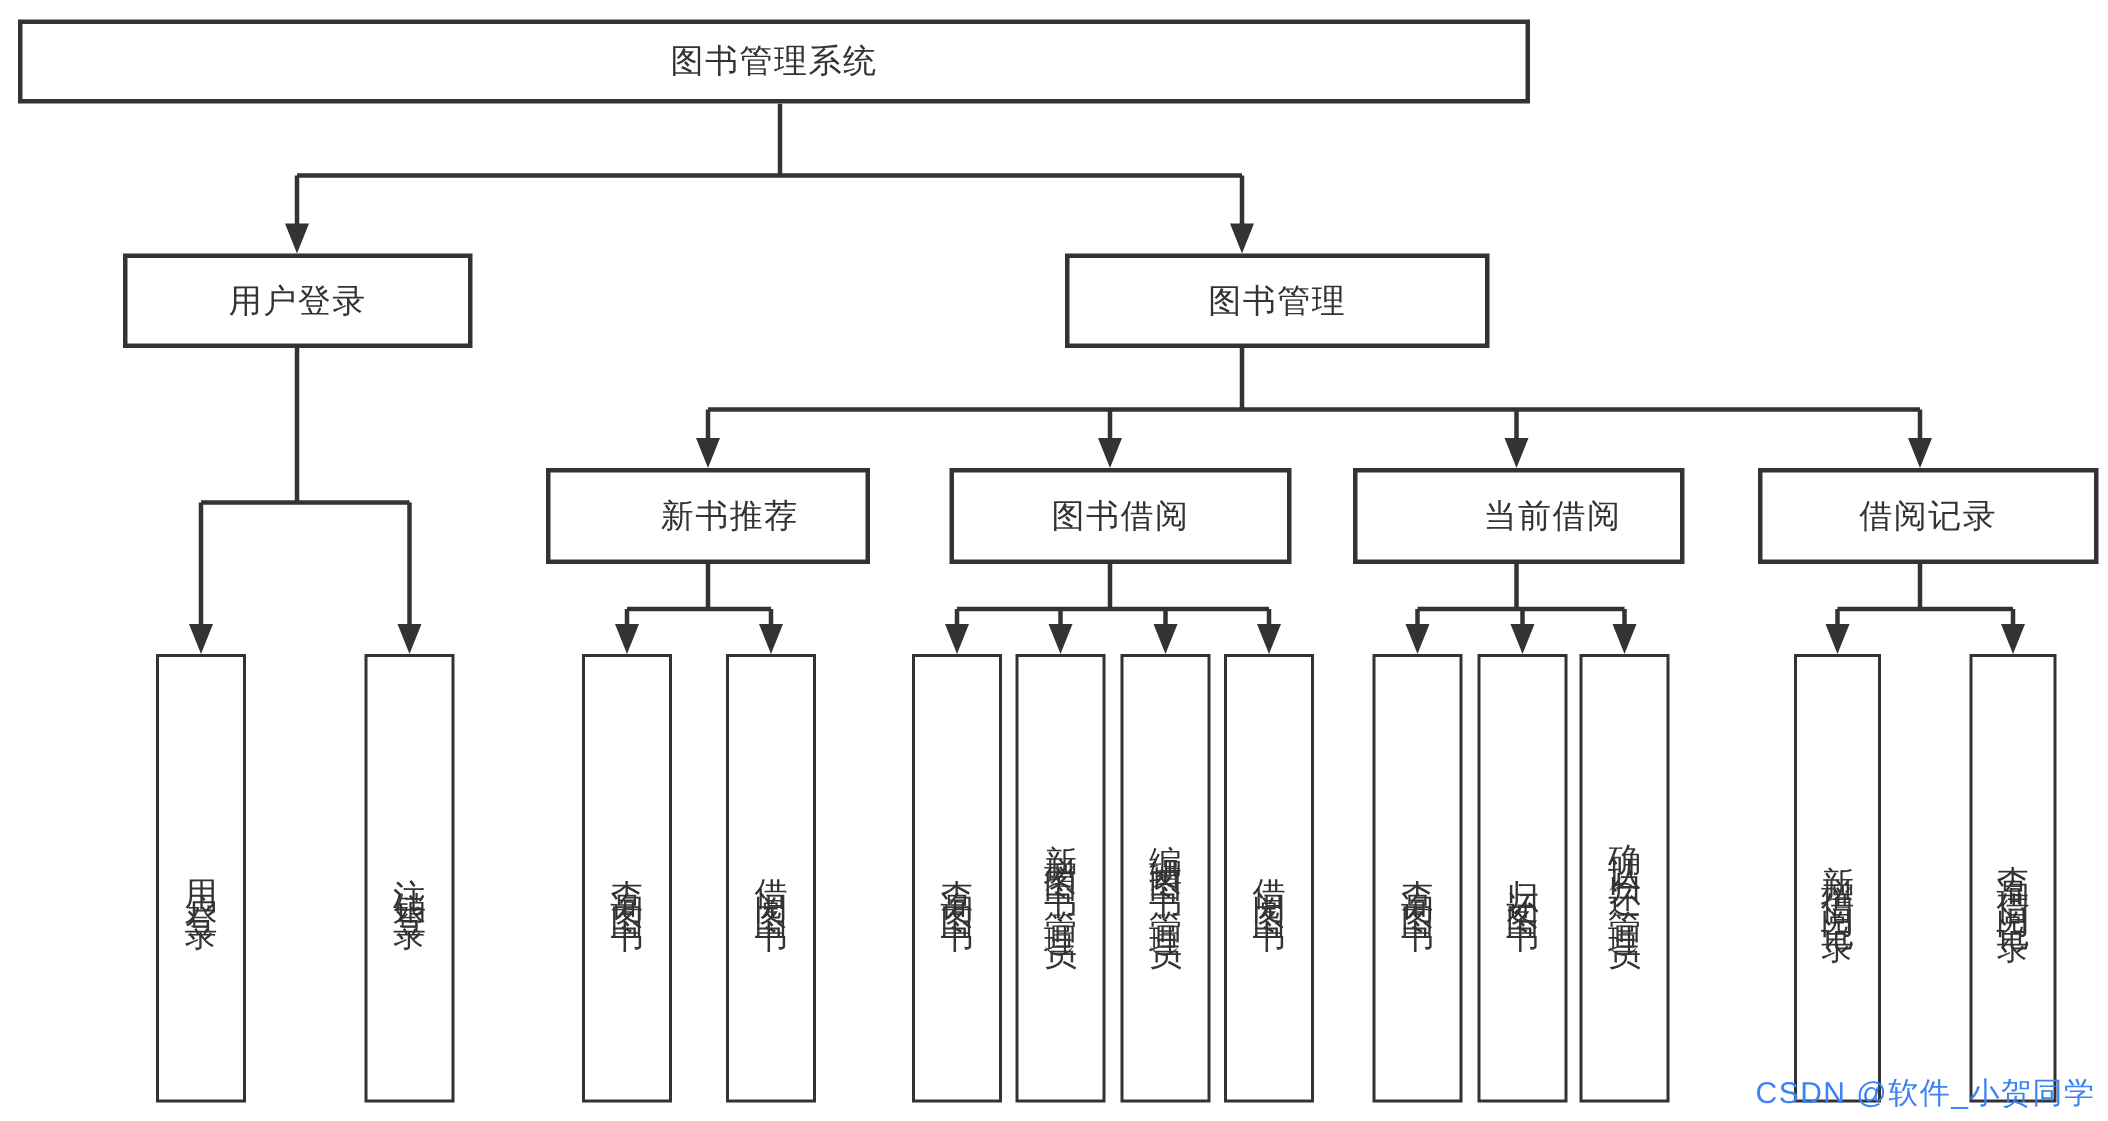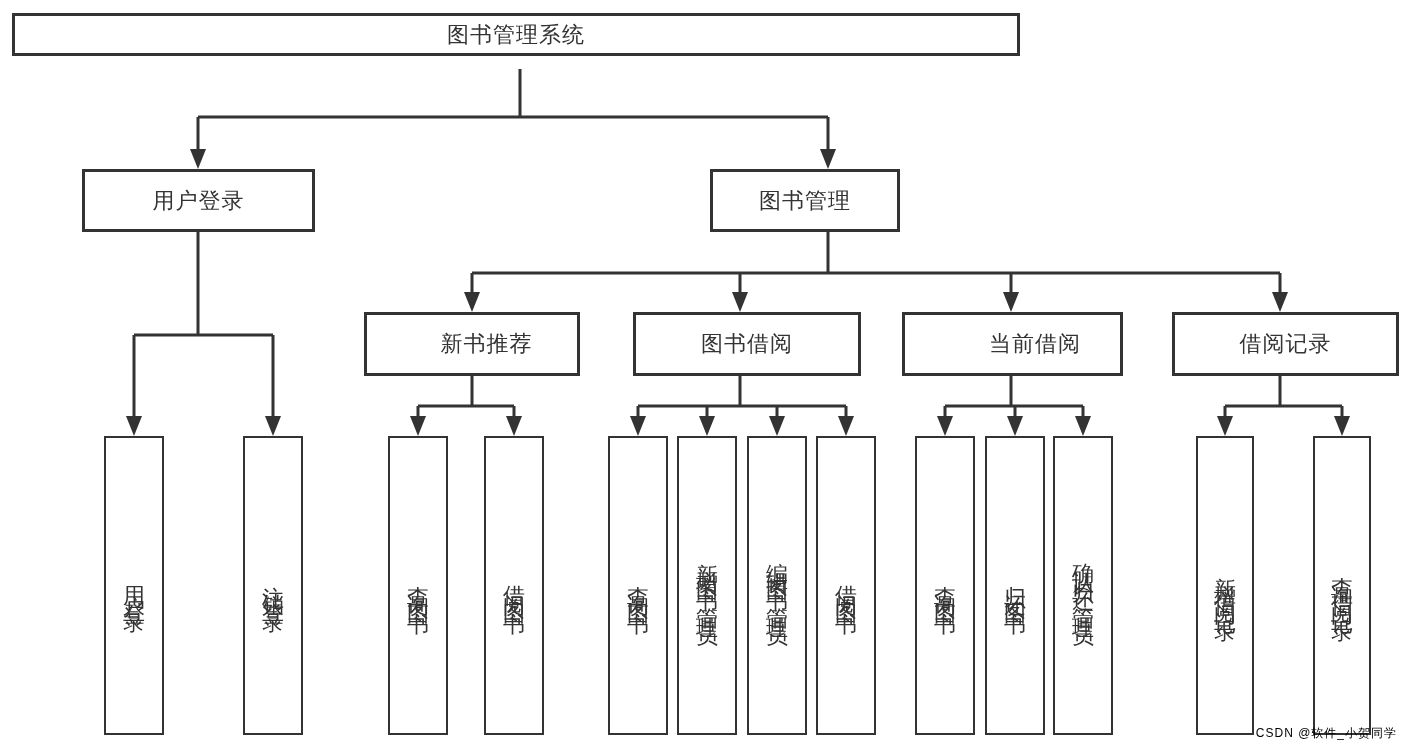--- a/index.html
+++ b/index.html
@@ -37,22 +37,22 @@
     text-orientation: mixed;
     font-size: 22px;
     letter-spacing: 9px;
     color: #333333;
     line-height: 1;
   }
   .watermark {
     position: absolute;
     right: 8px;
     bottom: 5px;
-    font-size: 12px;
-    color: #000000;
+    font-size: 20px;
+    color: #3b82f6;
     letter-spacing: 1px;
     white-space: nowrap;
   }
 </style>
 </head>
 <body>
 
 <div class="canvas">
 
   <svg class="wires" width="1405" height="747" viewBox="0 0 1405 747">
@@ -88,28 +88,28 @@
       <polygon points="769,416 785,416 777,436"></polygon>
       <polygon points="838,416 854,416 846,436"></polygon>
       <polygon points="937,416 953,416 945,436"></polygon>
       <polygon points="1007,416 1023,416 1015,436"></polygon>
       <polygon points="1075,416 1091,416 1083,436"></polygon>
       <polygon points="1217,416 1233,416 1225,436"></polygon>
       <polygon points="1334,416 1350,416 1342,436"></polygon>
     </g>
   </svg>
 
-  <div class="box h" style="left:12px; top:13px; width:1008px; height:43px;">
+  <div class="box h" style="left:12px; top:13px; width:1008px; height:56px;">
     <span>图书管理系统</span>
   </div>
 
   <div class="box h" style="left:82px; top:169px; width:233px; height:63px;">
     <span>用户登录</span>
   </div>
-  <div class="box h" style="left:710px; top:169px; width:190px; height:63px;">
+  <div class="box h" style="left:710px; top:169px; width:283px; height:63px;">
     <span>图书管理</span>
   </div>
 
   <div class="box h" style="left:364px; top:312px; width:216px; height:64px;padding-left:29px;">
     <span>新书推荐</span>
   </div>
   <div class="box h" style="left:633px; top:312px; width:228px; height:64px;">
     <span>图书借阅</span>
   </div>
   <div class="box h" style="left:902px; top:312px; width:221px; height:64px;padding-left:45px;">

